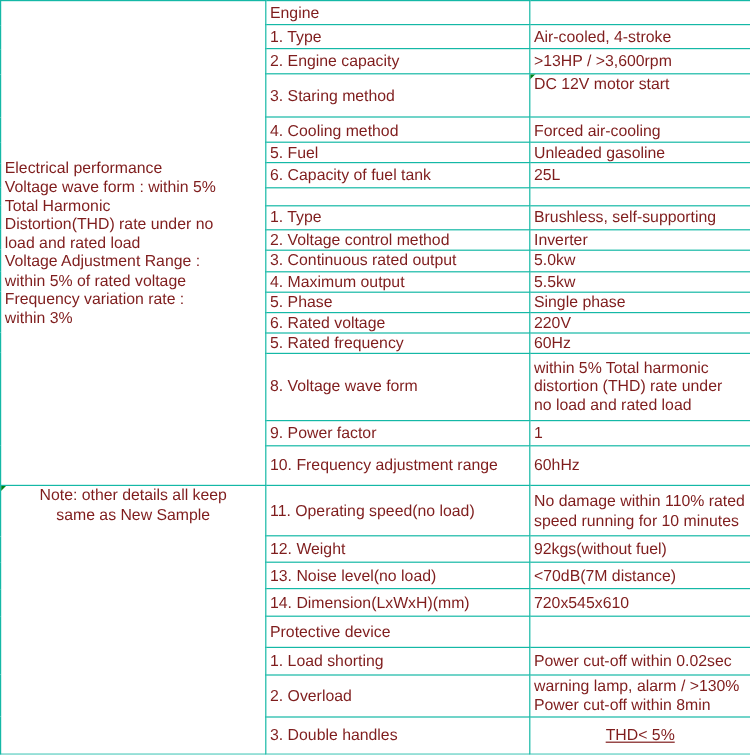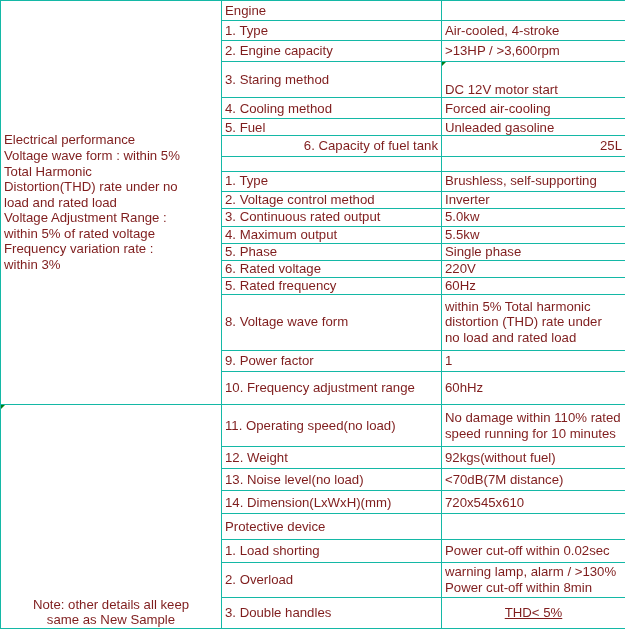--- a/index.html
+++ b/index.html
@@ -61,21 +61,21 @@
   td.red      { color: #ff0000; }
   td.center   { text-align: center; text-decoration: underline; }
   td.tight    { line-height: 1.12; }
 
   
   .cell-wrap {
     position: relative;
     width: 100%;
     height: 100%;
     display: flex;
-    align-items: flex-end;
+    align-items: flex-start;
   }
   .green-flag {
     position: absolute;
     top: -1px;
     left: -4px;
     width: 0;
     height: 0;
     border-top: 6px solid #00801a;
     border-right: 6px solid transparent;
     pointer-events: none;
@@ -114,21 +114,21 @@
           <td class="col-right"><div class="cell-wrap"><span class="green-flag"></span><span class="cell-text">DC 12V motor start</span></div></td>
         </tr>
         <tr style="height: 21px;">
           <td class="col-mid"><span class="cell-text">4. Cooling method</span></td>
           <td class="col-right"><span class="cell-text">Forced air-cooling</span></td>
         </tr>
         <tr style="height: 17px;">
           <td class="col-mid"><span class="cell-text">5. Fuel</span></td>
           <td class="col-right"><span class="cell-text">Unleaded gasoline</span></td>
         </tr>
-        <tr style="height: 20px; text-align: right;">
+        <tr style="height: 20px;">
           <td class="col-mid"><span class="cell-text">6. Capacity of fuel tank</span></td>
           <td class="col-right"><span class="cell-text">25L</span></td>
         </tr>
         <tr style="height: 15px;">
           <td class="col-mid"><span class="cell-text"></span></td>
           <td class="col-right"><span class="cell-text"></span></td>
         </tr>
         <tr style="height: 20px;">
           <td class="col-mid"><span class="cell-text">1. Type</span></td>
           <td class="col-right"><span class="cell-text">Brushless, self-supporting</span></td>

